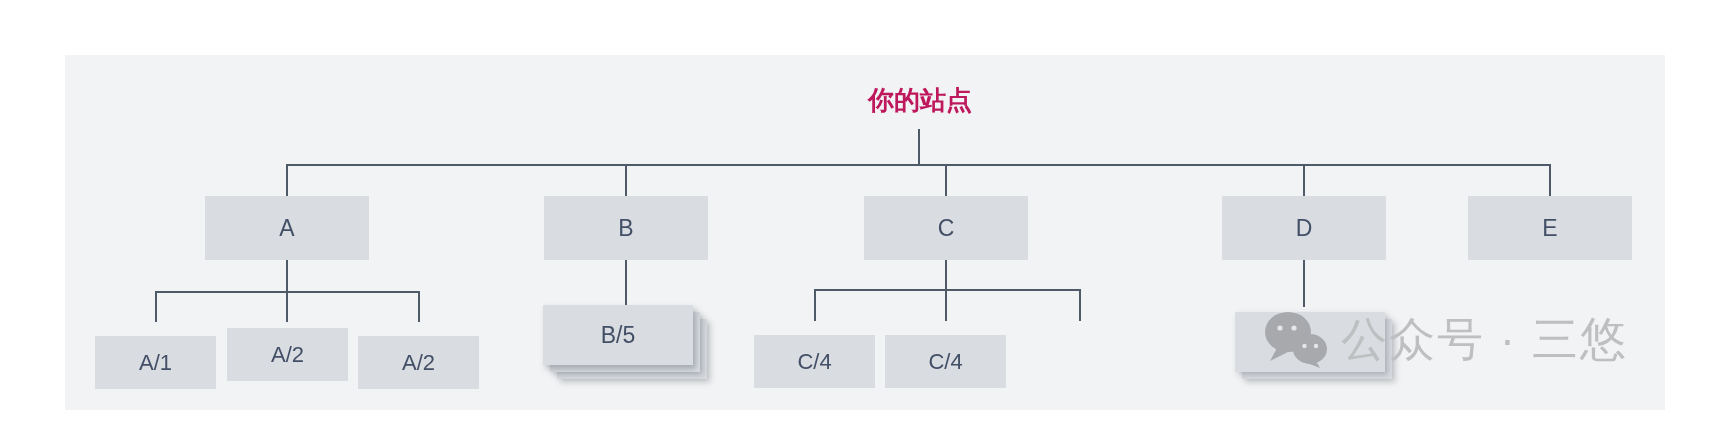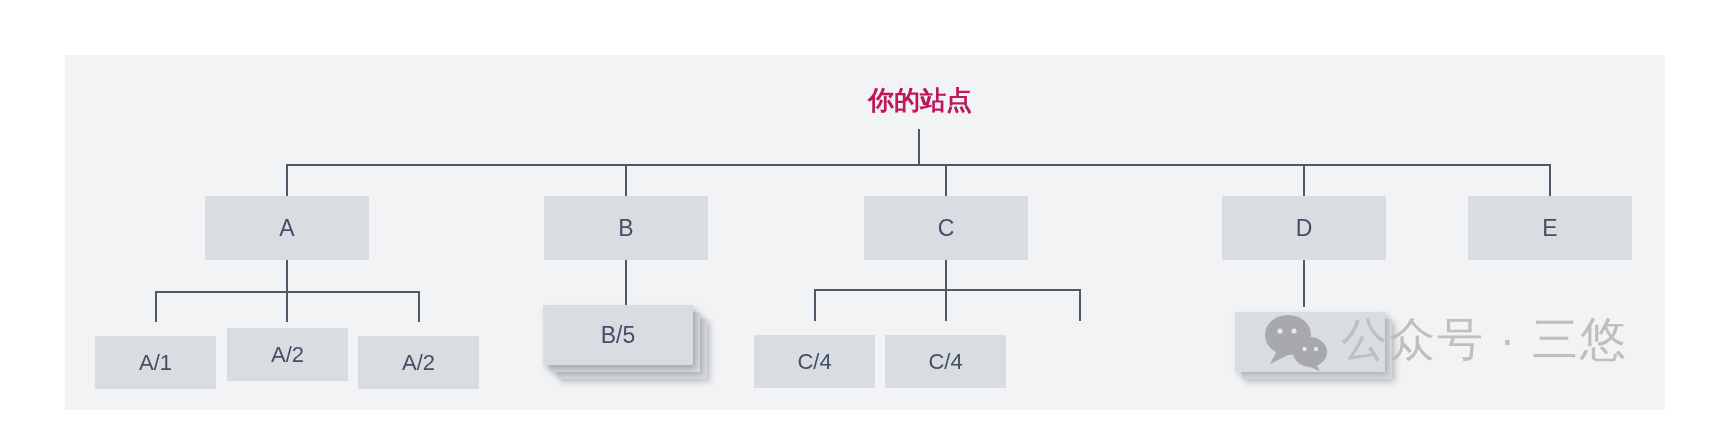--- a/index.html
+++ b/index.html
@@ -59,21 +59,21 @@
     height: 60px;
     background: #d9dce0;
     box-shadow: 3px 3px 6px rgba(70, 76, 88, 0.30);
   }
   .watermark {
     position: absolute;
     left: 1198px;
     top: 252px;
     height: 64px;
     display: flex;
-    align-items: flex-end;
+    align-items: center;
     gap: 12px;
     pointer-events: none;
   }
   .watermark-icon { opacity: 0.72; flex: 0 0 auto; }
   .watermark-text {
     font-size: 46px;
     line-height: 64px;
     color: #bdbfc1;
     letter-spacing: 2px;
     white-space: nowrap;

